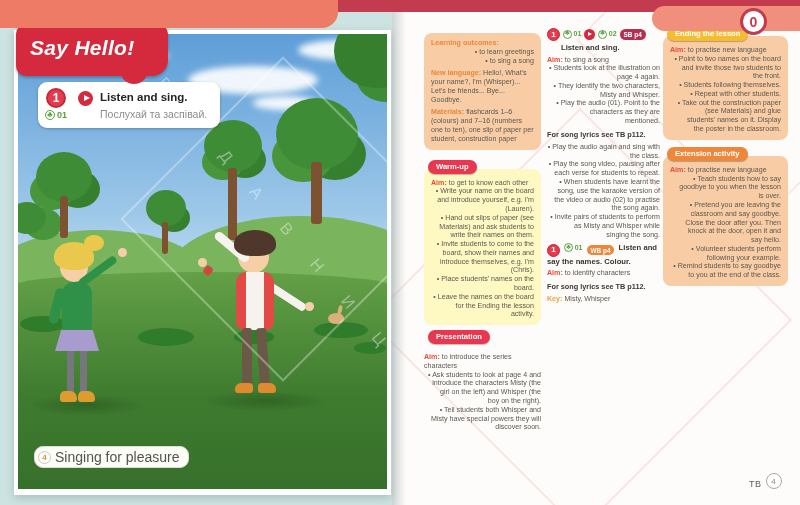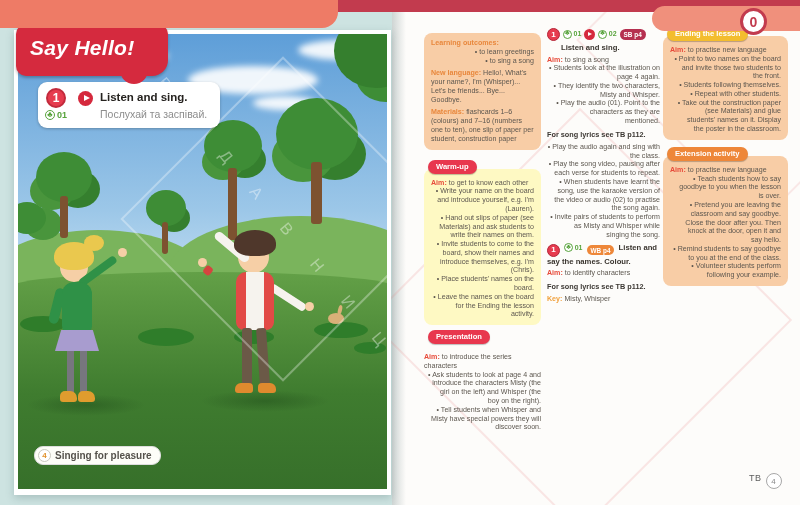--- a/index.html
+++ b/index.html
@@ -77,21 +77,21 @@
   .w-leg2  { left:48px; top:98px;  width:10px; height:58px; background:#6b5947; border-radius:3px; transform:rotate(-4deg); }
   .w-shoe1 { left:25px; top:153px; width:18px; height:10px; background:#df8a2e; border-radius:6px 4px 3px 3px; }
   .w-shoe2 { left:48px; top:153px; width:18px; height:10px; background:#df8a2e; border-radius:4px 6px 3px 3px; }
   
   .bunny-body { left:0; top:7px; width:16px; height:11px; background:#d9b078; border-radius:50%; }
   .bunny-ear  { left:10px; top:-1px; width:4px; height:10px; background:#d9b078; border-radius:50%; transform:rotate(14deg); }
 
   
   .caption-pill { position:absolute; left:16px; top:412px; display:flex; align-items:center; gap:4px; background:#fdfdf8; border:1px solid #ddd; border-radius:9px; padding:2px 8px 2px 3px; z-index:20; }
   .caption-num { width:13px; height:13px; border:1px solid #c9c9c0; border-radius:50%; background:#fff; color:#e0922d; font-size:8px; font-weight:700; display:flex; align-items:center; justify-content:center; }
-  .caption-txt { font-size:10px; color:#55524c;font-weight:bold; }
+  .caption-txt { font-size:14px; color:#55524c; }
 
   
   .wm-d { position:absolute; transform:rotate(45deg); pointer-events:none; }
   .wm-letters { position:absolute; left:150px; top:40px; transform:rotate(50deg); transform-origin:left top; color:rgba(255,255,255,.4); font-size:16px; letter-spacing:16px; z-index:18; pointer-events:none; white-space:nowrap; }
 
   
   .col { position:absolute; z-index:4; font-size:7.1px; line-height:1.24; color:#5d574f; }
   .col1 { left:424px; top:33px;  width:117px; }
   .col2 { left:547px; top:28px;  width:113px; }
   .col3 { left:663px; top:36px;  width:125px; }
@@ -122,21 +122,21 @@
   .play-c::before { content:""; position:absolute; left:4px; top:2.8px; border-left:4.5px solid #fff; border-top:2.6px solid transparent; border-bottom:2.6px solid transparent; }
   .badge { color:#fff; font-weight:700; font-size:6.4px; padding:1.5px 4px; border-radius:7px; white-space:nowrap; }
   .badge-sb { background:#b53050; }
   .badge-wb { background:#ee8739; }
   .act-title { font-weight:700; font-size:7.7px; color:#3a352f; margin:0 0 3px 14px; }
   .act2 { font-size:7.7px; color:#3a352f; line-height:1.3; }
   .act2 .inline-ic { vertical-align:-2px; margin-right:2px; }
   .mt2 { margin-top:2px; } .mt4 { margin-top:4px; }
 
   
-  .tb-footer { position:absolute; left:749px; top:473px; display:flex; align-items:flex-start; gap:4px; z-index:4; }
+  .tb-footer { position:absolute; left:749px; top:473px; display:flex; align-items:flex-end; gap:4px; z-index:4; }
   .tb-lbl { font-size:9px; color:#5c5c5c; letter-spacing:.5px; }
   .tb-circ { width:16px; height:16px; border:1px solid #a8a8a8; border-radius:50%; color:#8a8a8a; font-size:8px; display:flex; align-items:center; justify-content:center; background:#fff; }
 </style>
 </head>
 <body>
 
 <div class="canvas">
 
   <div class="bar-salmon"></div>
   <div class="bar-crimson"></div>
@@ -275,21 +275,21 @@
         <li>Place students' names on the board.</li>
         <li>Leave the names on the board for the Ending the lesson activity.</li>
       </ul>
     </div>
 
     <div class="sect">
       <span class="pill pill-red pill-float">Presentation</span>
       <p class="mt4"><span class="aim-lbl">Aim:</span><span>to introduce the series characters</span></p>
       <ul class="bul">
         <li>Ask students to look at page 4 and introduce the characters Misty (the girl on the left) and Whisper (the boy on the right).</li>
-        <li>Tell students when Whisper and Misty have special powers they will discover soon.</li>
+        <li>Tell students both Whisper and Misty have special powers they will discover soon.</li>
       </ul>
     </div>
   </div>
 
   <div class="col col2">
     <div class="act-head">
       <span class="num-c">1</span>
       <span class="track">
           <i class="tree-i"></i>
           <b class="track-num">01</b>
@@ -341,22 +341,22 @@
         <li>Take out the construction paper (see Materials) and glue students' names on it. Display the poster in the classroom.</li>
       </ul>
     </div>
 
     <div class="peach-box" style="position:relative; padding-top:10px; margin-top:16px;">
       <span class="pill pill-orange pill-float">Extension activity</span>
       <p><span class="aim-lbl">Aim:</span><span>to practise new language</span></p>
       <ul class="bul">
         <li>Teach students how to say goodbye to you when the lesson is over.</li>
         <li>Pretend you are leaving the classroom and say goodbye. Close the door after you. Then knock at the door, open it and say hello.</li>
+        <li>Volunteer students perform following your example.</li>
         <li>Remind students to say goodbye to you at the end of the class.</li>
-        <li>Volunteer students perform following your example.</li>
       </ul>
     </div>
   </div>
 
   <div class="tb-footer">
     <span class="tb-lbl">TB</span>
     <span class="tb-circ">4</span>
   </div>
 
 </div>

